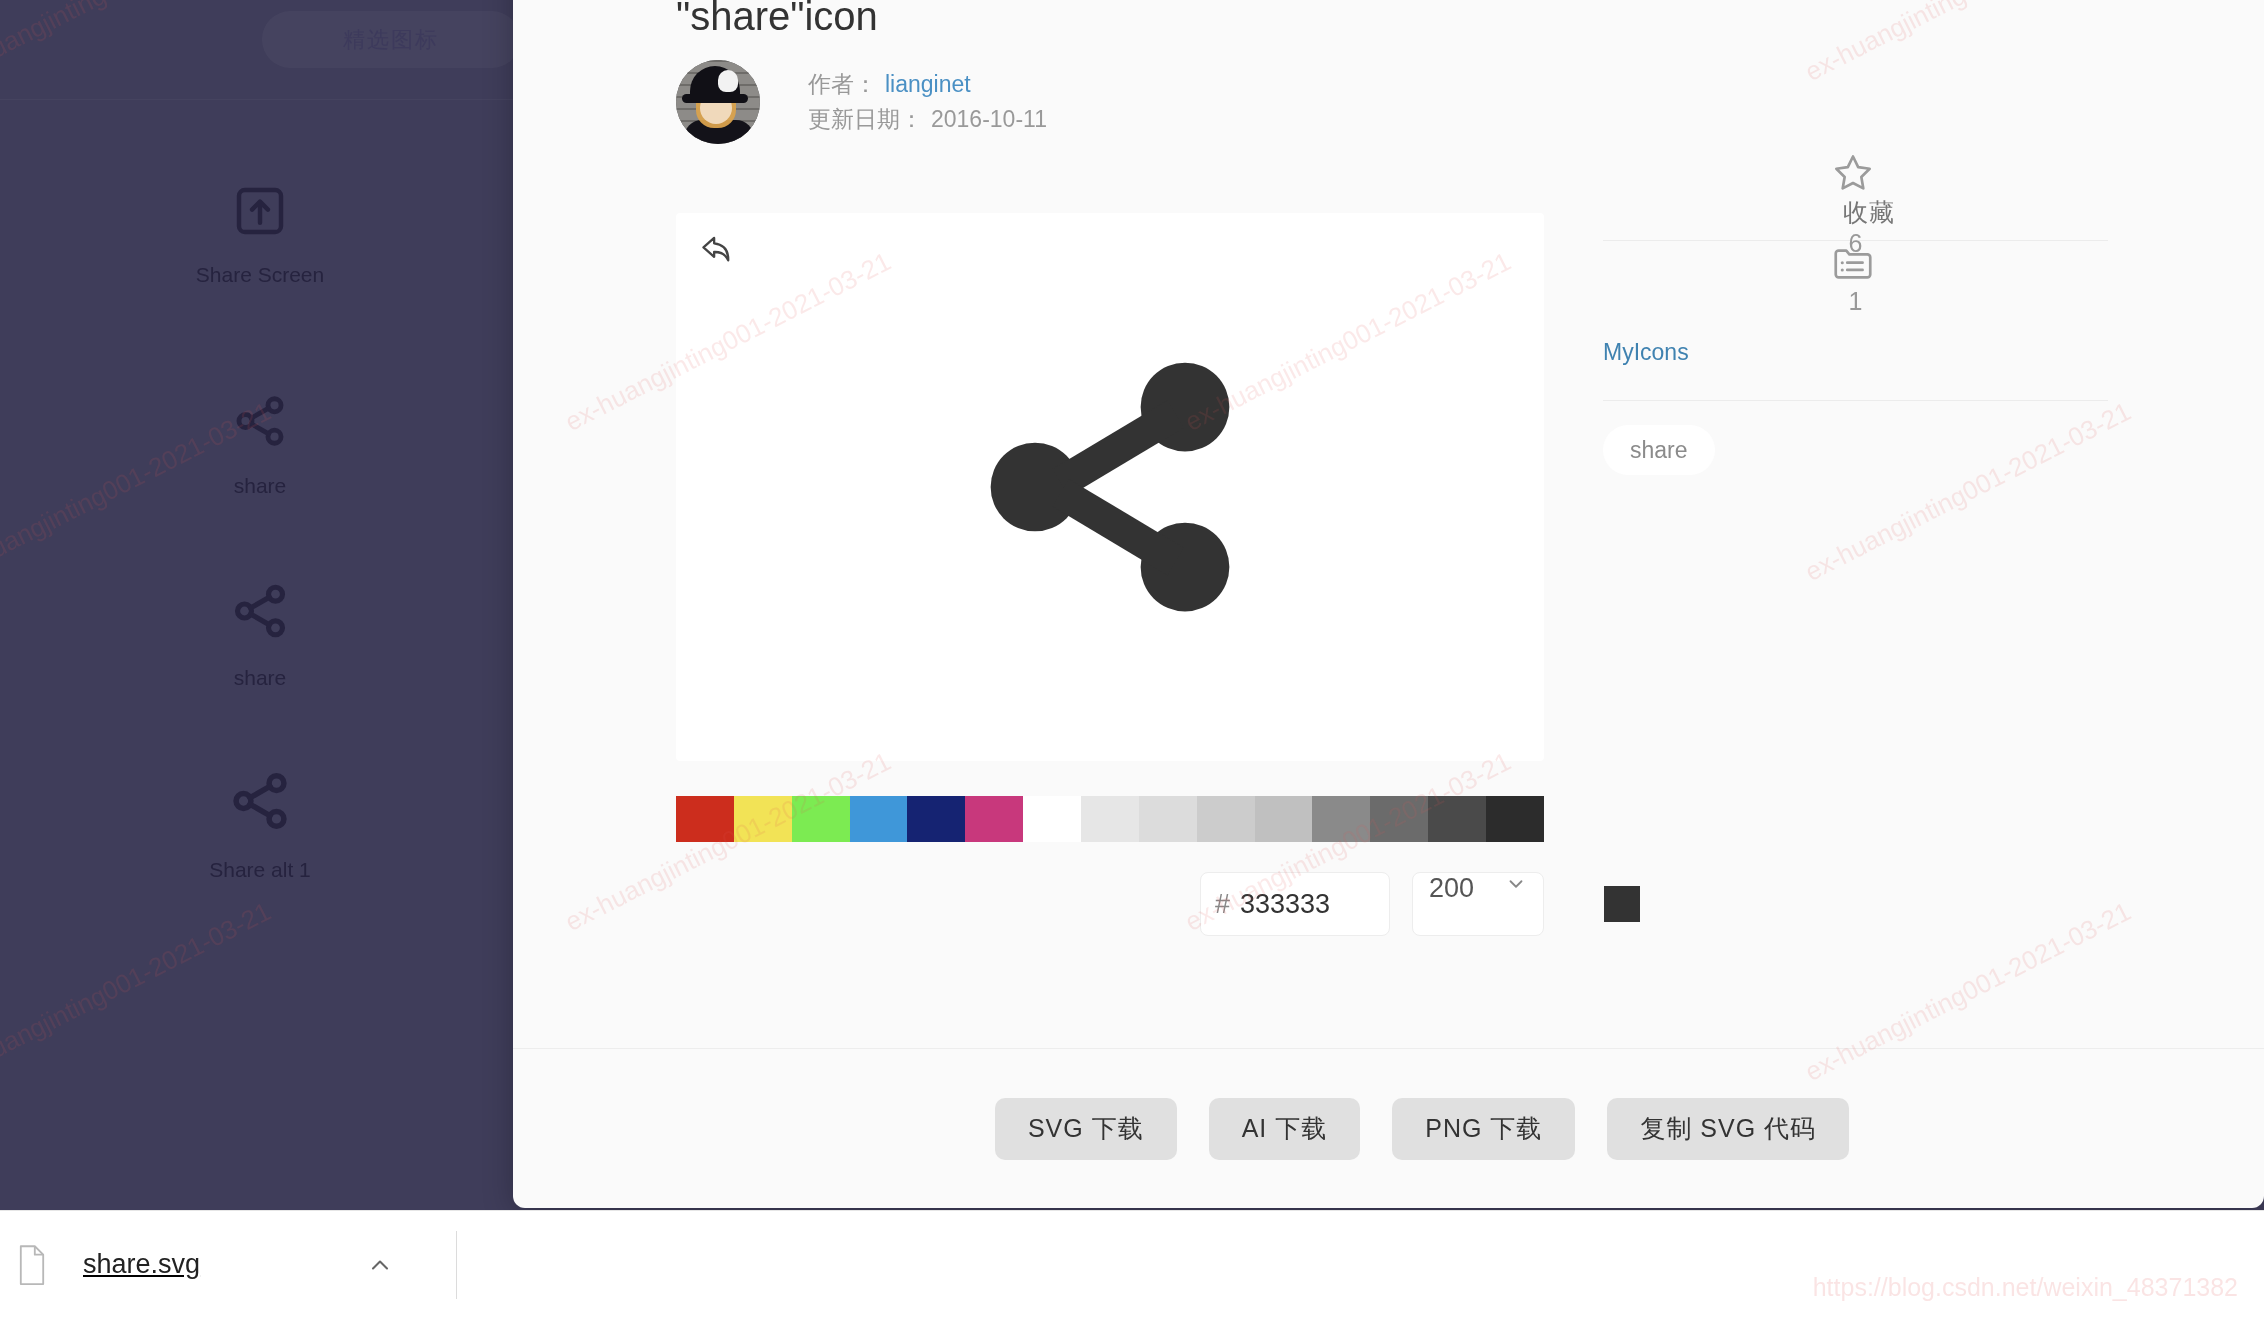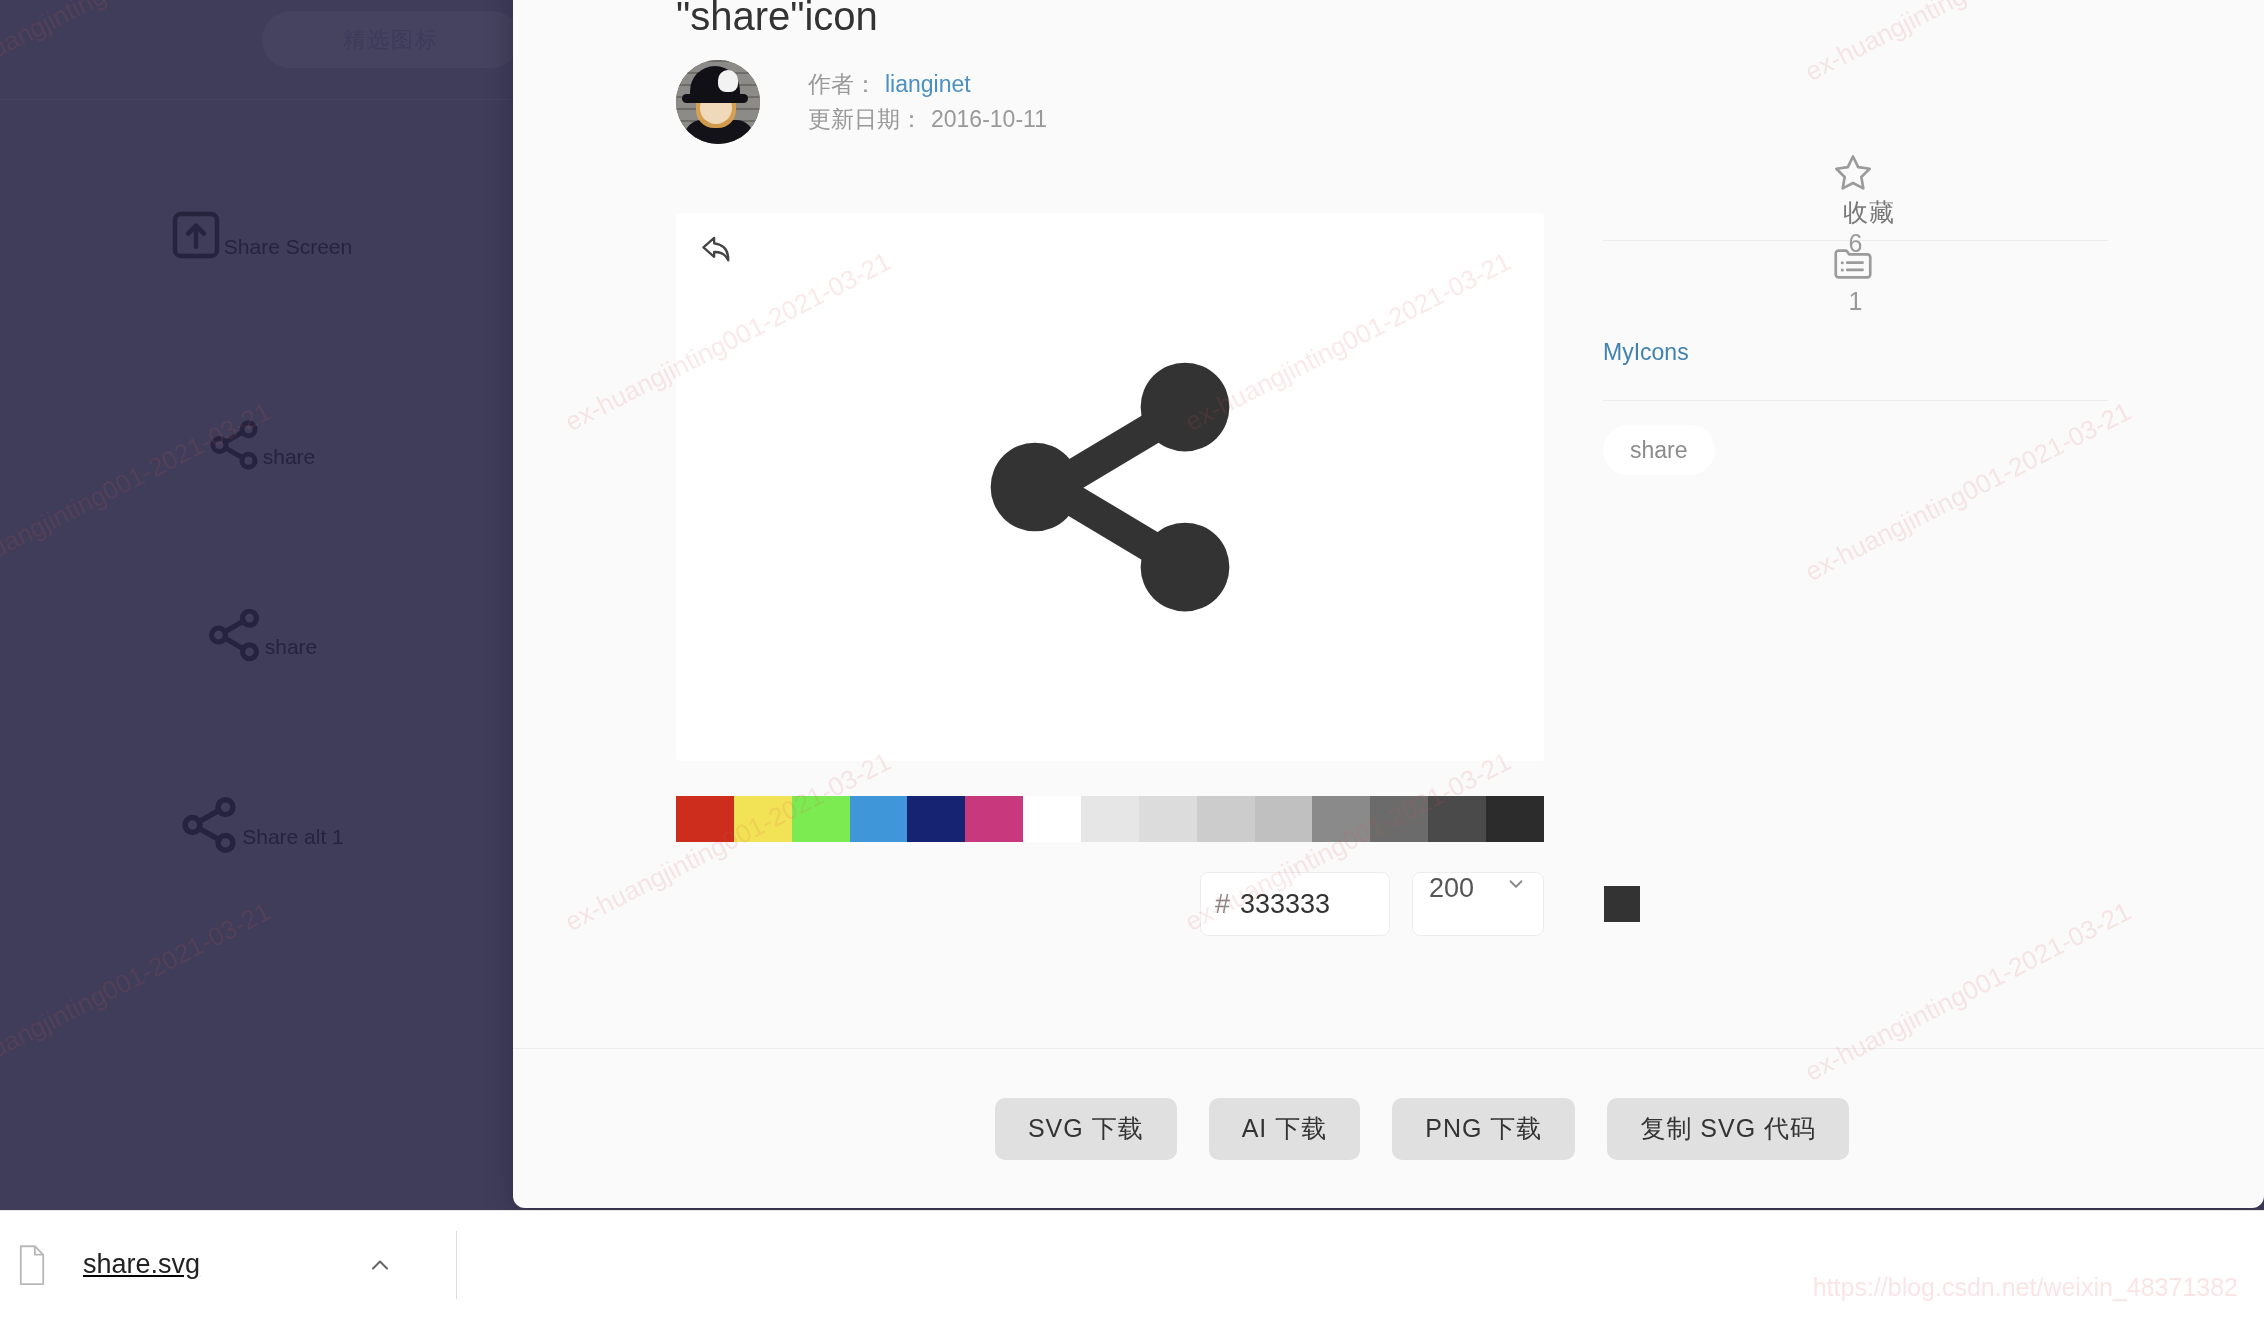--- a/index.html
+++ b/index.html
@@ -32,21 +32,21 @@
   }
   .bg-rule {
     position: absolute; left: 0; top: 99px; width: 520px; height: 1px;
     background: rgba(255,255,255,0.035);
   }
 
   .bg-grid { position: absolute; left: 0; top: 120px; width: 520px; }
   .bg-cell {
     position: relative;
     height: 190px;
-    display: flex; flex-direction: row;
+    display: flex; flex-direction: column;
     align-items: center; justify-content: center;
   }
   .bg-cell .gicon { color: #26233f; display: flex; align-items: center; justify-content: center; }
   .bg-cell .glabel {
     margin-top: 24px;
     color: #26233f; font-size: 21px;
   }
 
   
   .modal {

